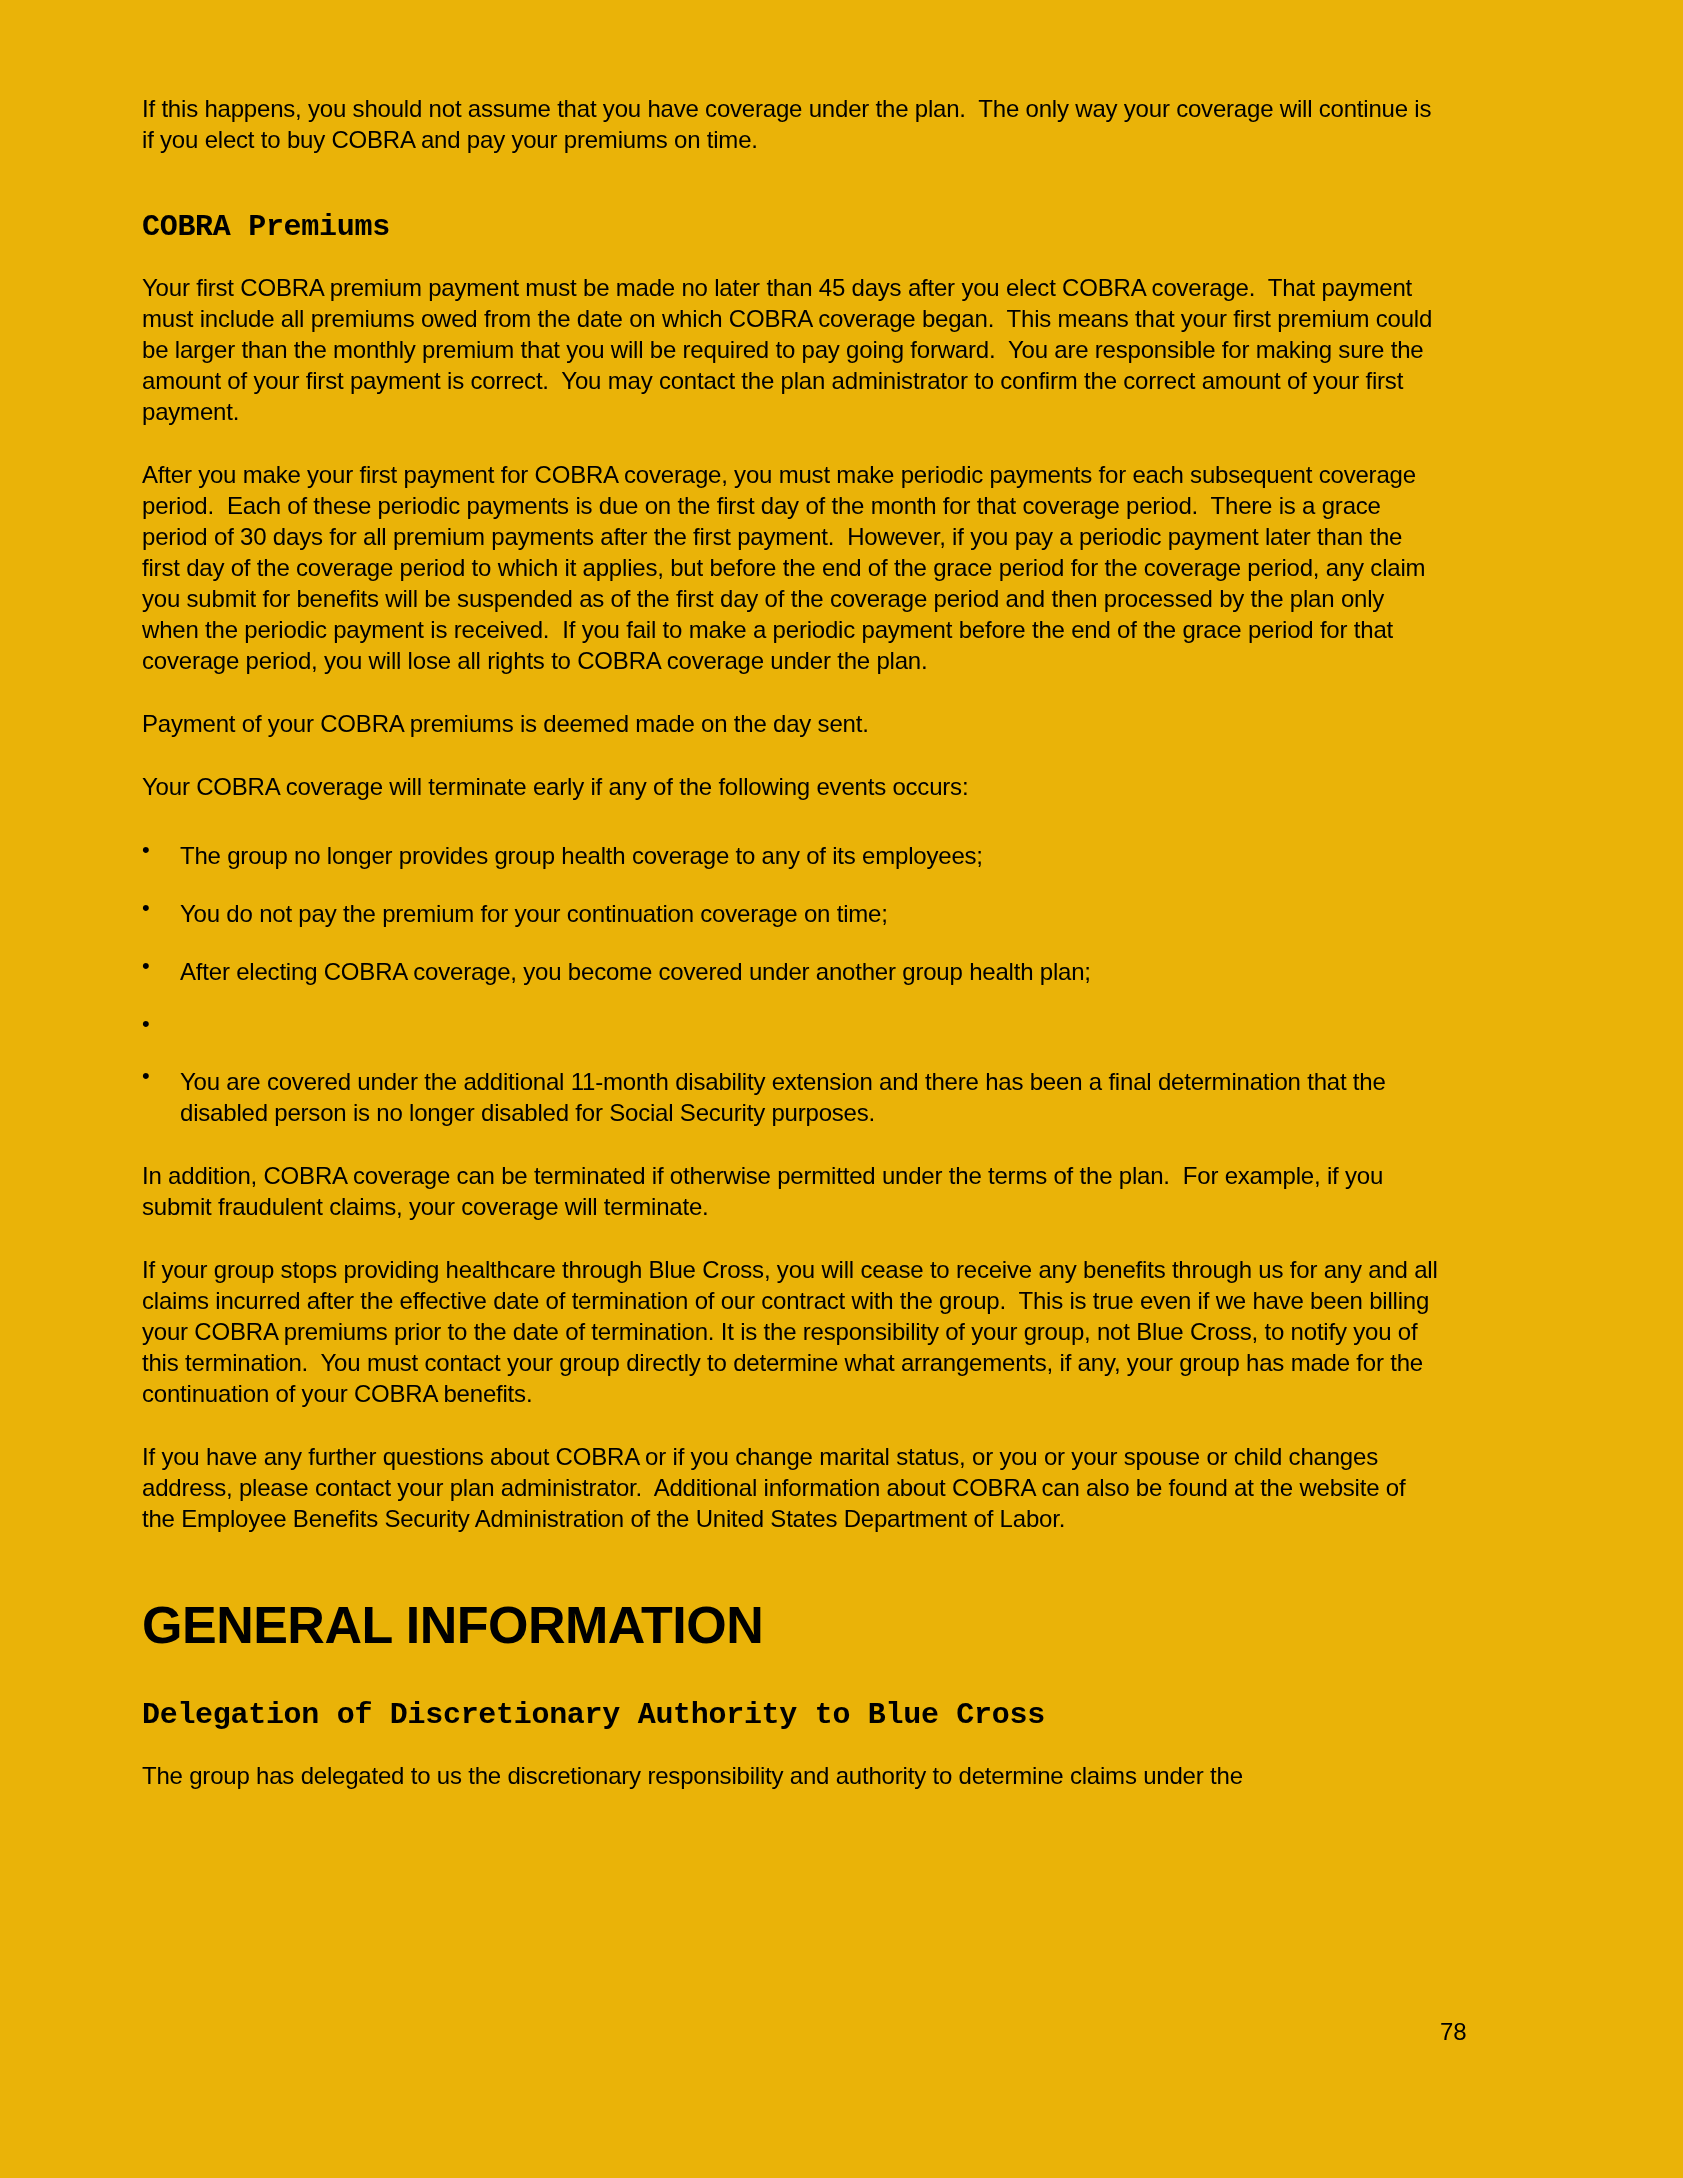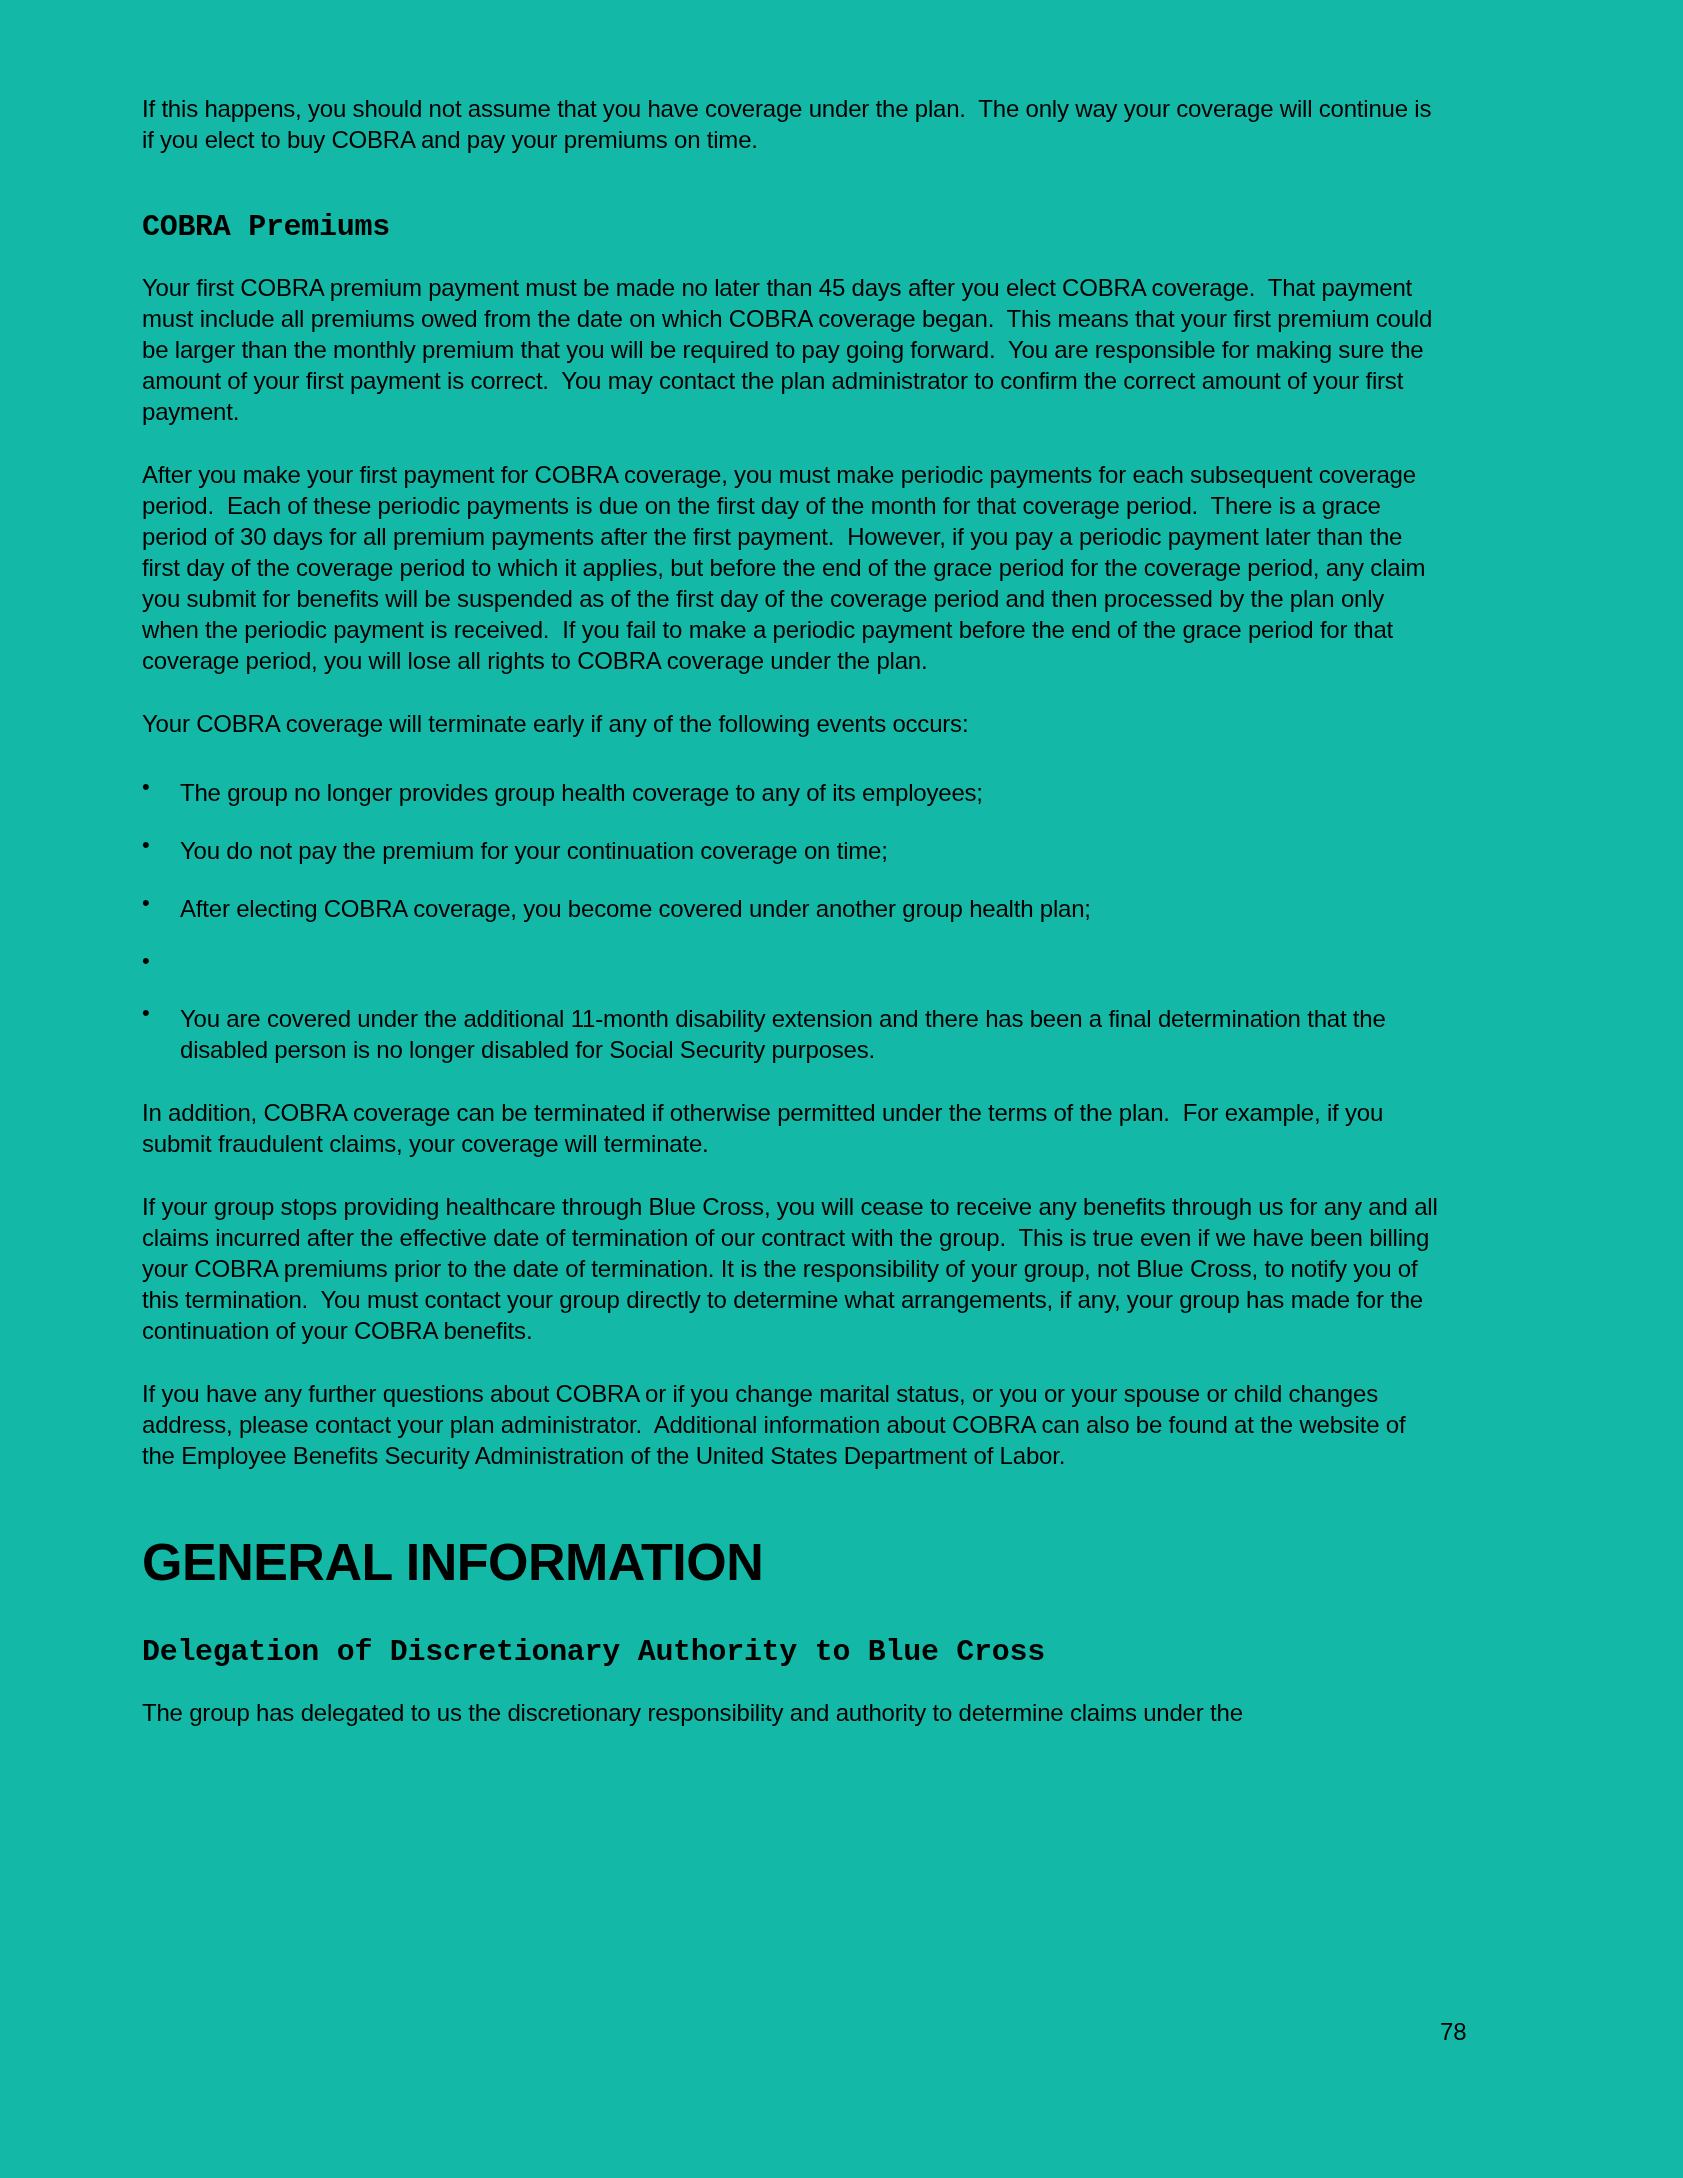--- a/index.html
+++ b/index.html
@@ -4,21 +4,21 @@
 <style>
   html, body {
     margin: 0;
     padding: 0;
     background: #ffffff;
   }
   .page {
     position: relative;
     width: 1683px;
     height: 2178px;
-    background: #14b8a6;
+    background: #eab308;
     color: #000000;
     font-family: "Liberation Sans", "DejaVu Sans", sans-serif;
     box-sizing: border-box;
     padding: 93px 243px 0 142px;
     overflow: hidden;
   }
   .para {
     font-size: 24px;
     line-height: 31px;
     margin: 0 0 32px 0;
@@ -79,20 +79,21 @@
 <div class="page">
 
   <p class="para">If this happens, you should not assume that you have coverage under the plan.  The only way your coverage will continue is if you elect to buy COBRA and pay your premiums on time.</p>
 
   <h2 class="section-heading">COBRA Premiums</h2>
 
   <p class="para">Your first COBRA premium payment must be made no later than 45 days after you elect COBRA coverage.  That payment must include all premiums owed from the date on which COBRA coverage began.  This means that your first premium could be larger than the monthly premium that you will be required to pay going forward.  You are responsible for making sure the amount of your first payment is correct.  You may contact the plan administrator to confirm the correct amount of your first payment.</p>
 
   <p class="para">After you make your first payment for COBRA coverage, you must make periodic payments for each subsequent coverage period.  Each of these periodic payments is due on the first day of the month for that coverage period.  There is a grace period of 30 days for all premium payments after the first payment.  However, if you pay a periodic payment later than the first day of the coverage period to which it applies, but before the end of the grace period for the coverage period, any claim you submit for benefits will be suspended as of the first day of the coverage period and then processed by the plan only when the periodic payment is received.  If you fail to make a periodic payment before the end of the grace period for that coverage period, you will lose all rights to COBRA coverage under the plan.</p>
 
+  <p class="para">Payment of your COBRA premiums is deemed made on the day sent.</p>
 
 
   <p class="para">Your COBRA coverage will terminate early if any of the following events occurs:</p>
 
   <ul class="bullet-list">
     <li>
       <span class="bullet-glyph">•</span>
       <span class="bullet-text">The group no longer provides group health coverage to any of its employees;</span>
     </li>
     <li>

